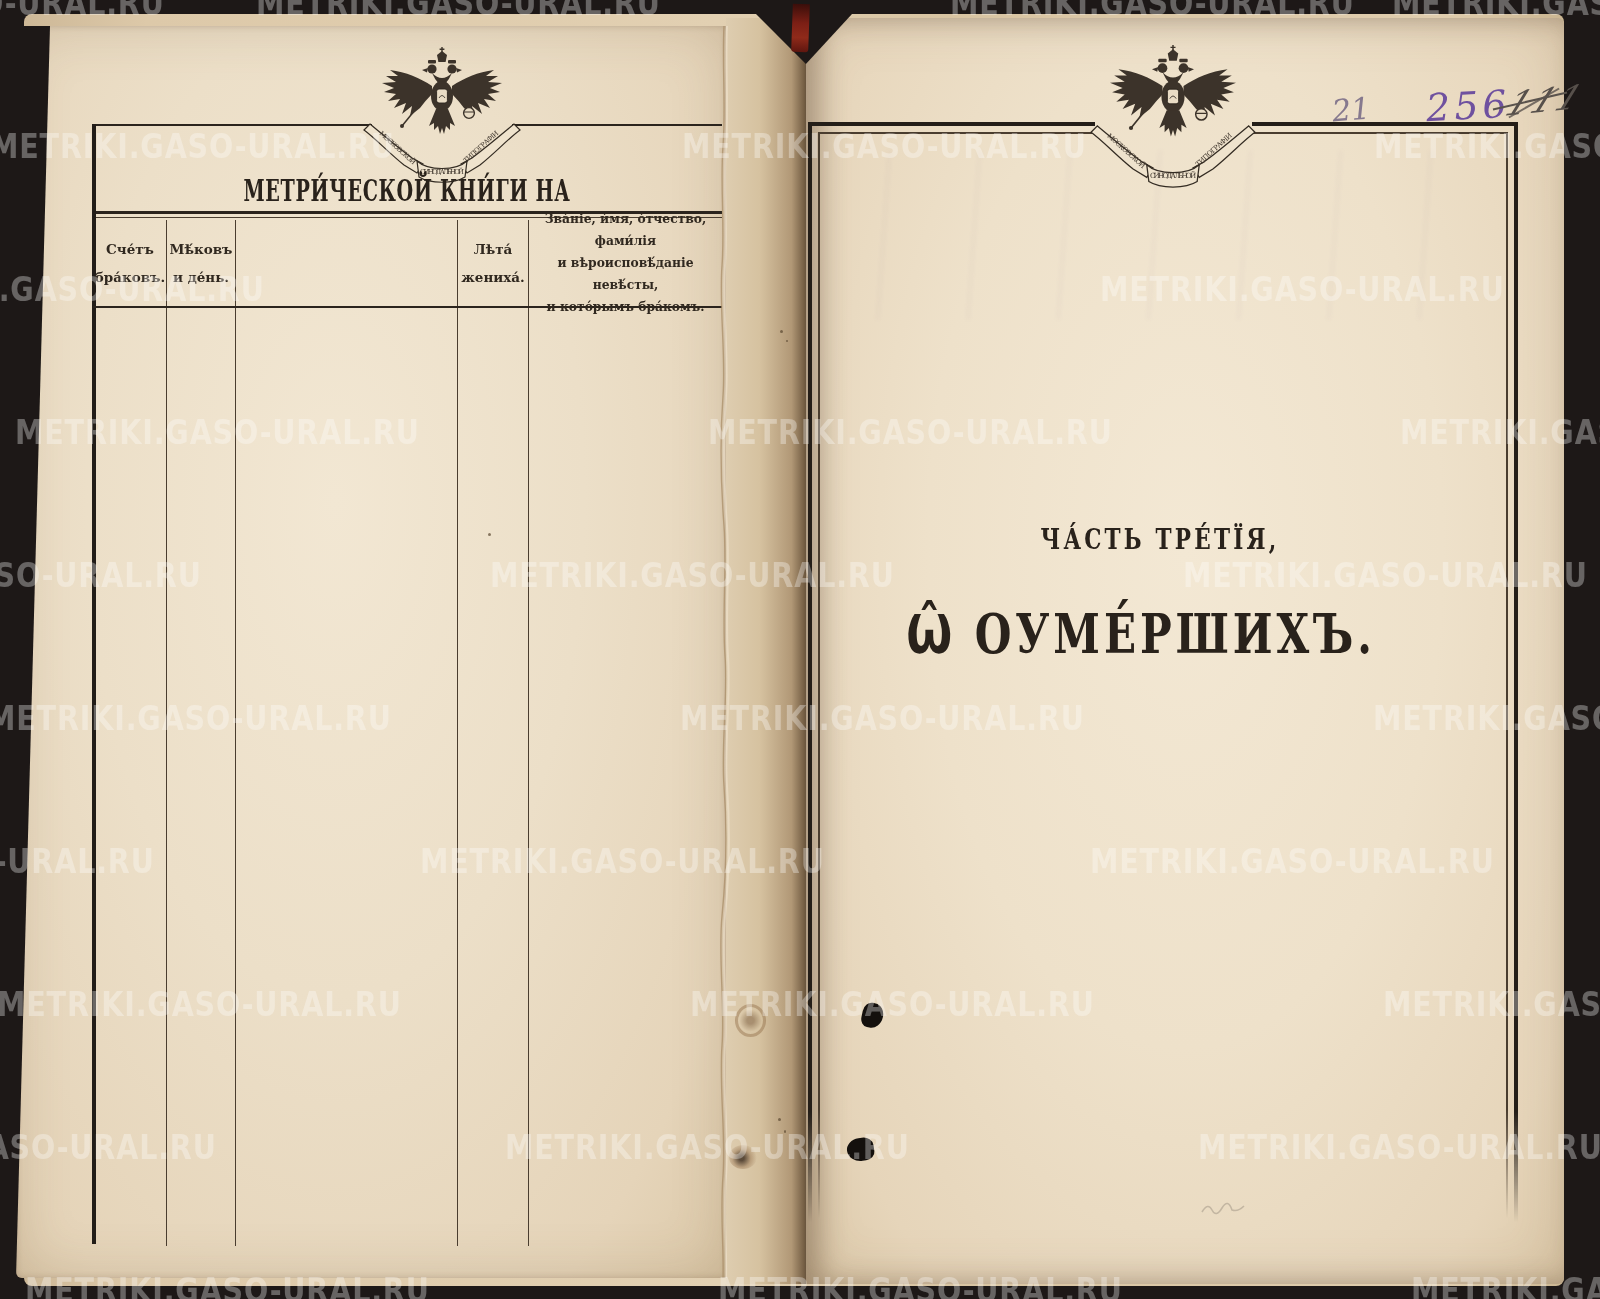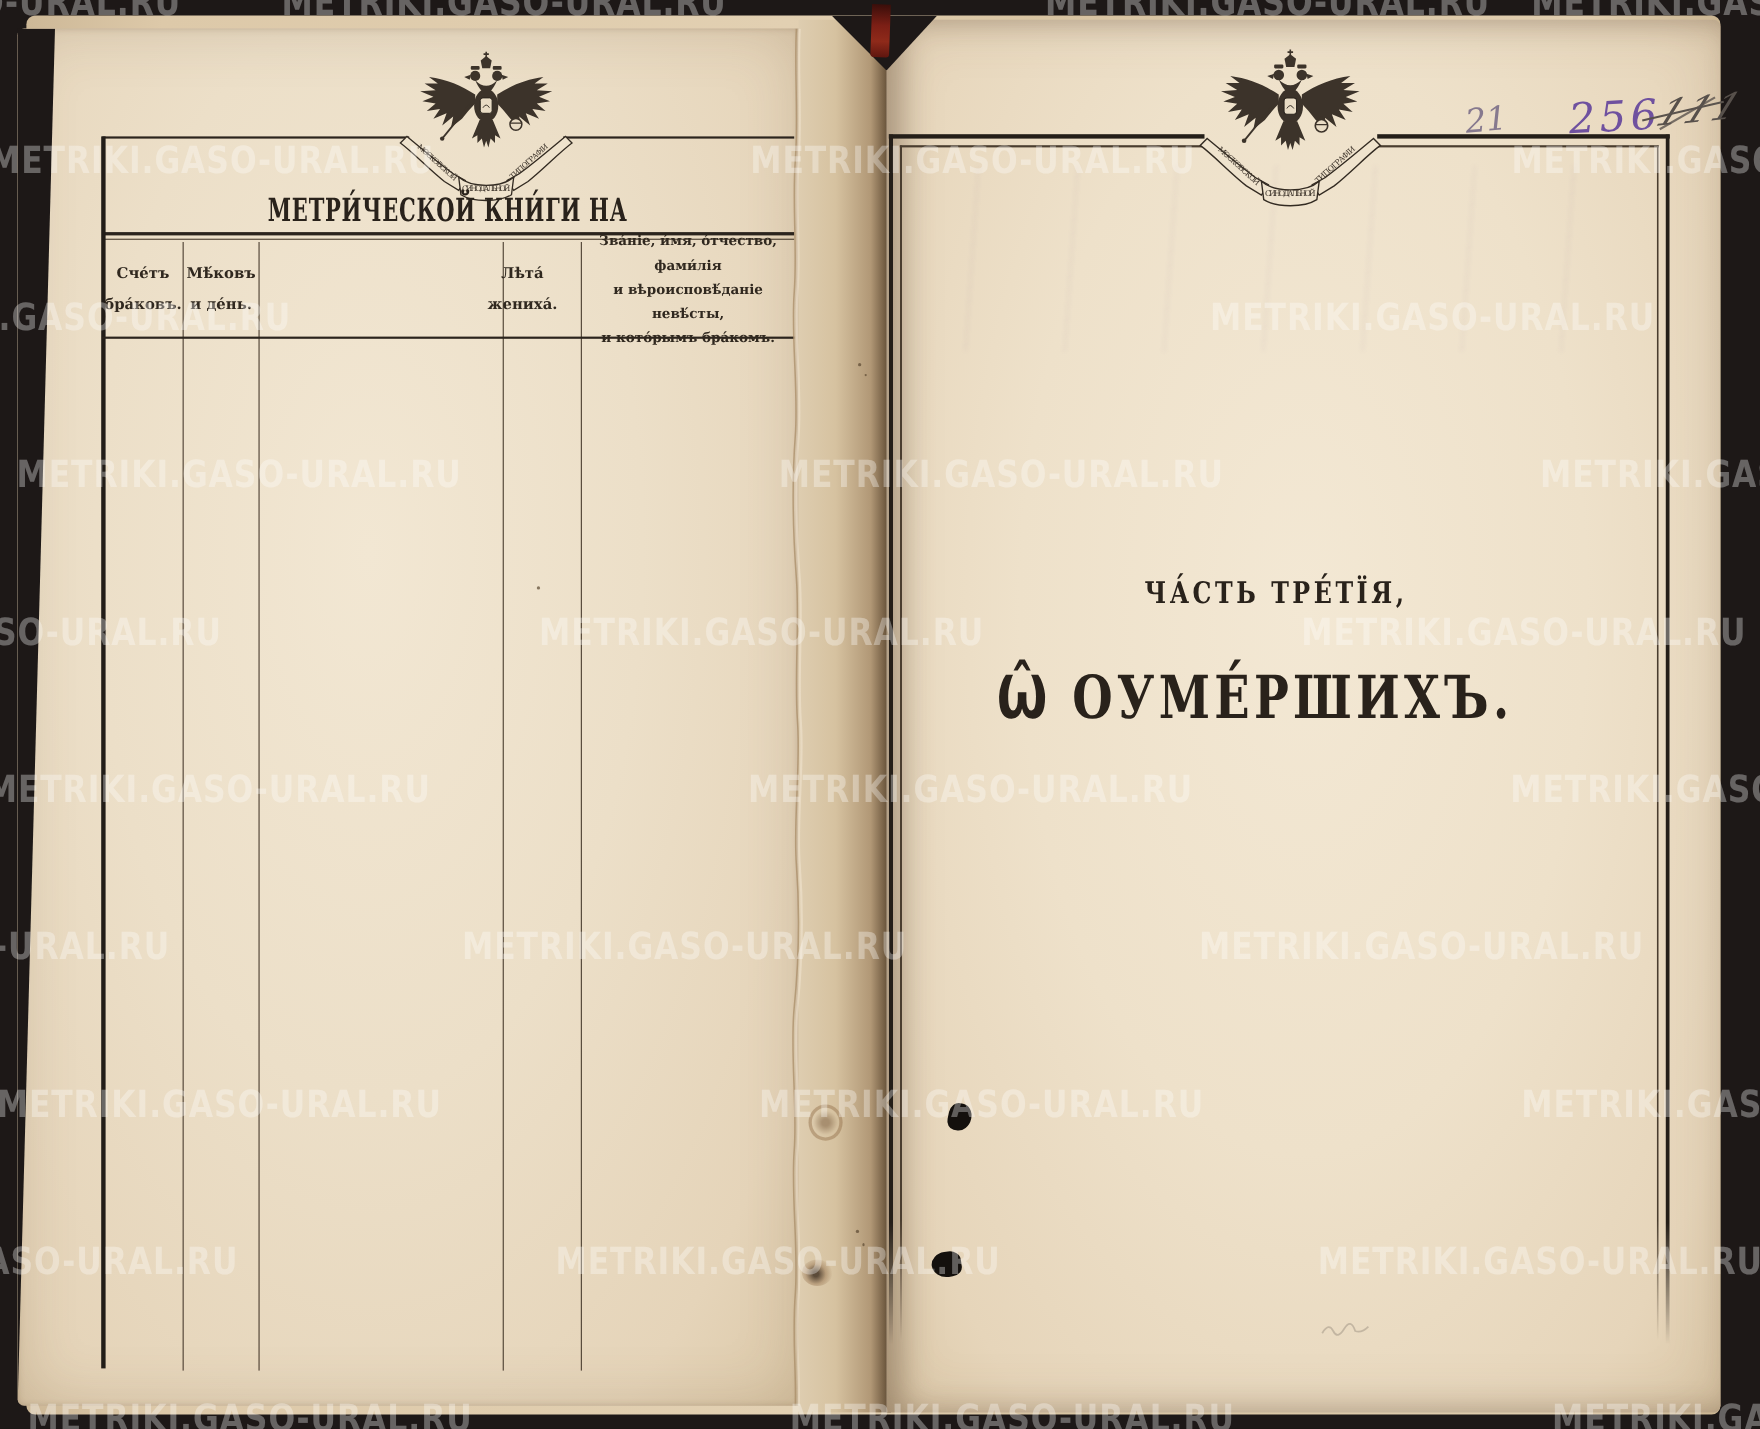--- a/index.html
+++ b/index.html
@@ -134,21 +134,21 @@
   <div class="rule thin" style="left:166px;top:220px;width:1px;height:1026px"></div>
   <div class="rule thin" style="left:235px;top:220px;width:1px;height:1026px"></div>
   <div class="rule thin" style="left:457px;top:220px;width:1px;height:1026px"></div>
   <div class="rule thin" style="left:528px;top:220px;width:1px;height:1026px"></div>
   <div class="rule" style="left:93px;top:306px;width:629px;height:2px"></div>
 
   <div class="hcell small" style="left:94px;width:72px">Сче́тъ
 бра́ковъ.</div>
   <div class="hcell small" style="left:167px;width:68px">Мѣ́ковъ
 и де́нь.</div>
-  <div class="hcell small" style="left:440px;width:70px">Лѣта́
+  <div class="hcell small" style="left:458px;width:70px">Лѣта́
 жениха́.</div>
   <div class="hcell wide" style="left:529px;width:193px">Зва́ніе, и́мя, о́тчество, фами́лія
 и вѣроисповѣ́даніе невѣ́сты,
 и кото́рымъ бра́комъ.</div>
 
   <svg style="position:absolute;left:708px;top:26px" width="28" height="1252" viewBox="0 0 28 1252">
     <path d="M16,0 C14,40 18,80 15,120 S17,200 14,240 S18,330 15,370 S13,460 16,500 S14,590 17,630 S13,720 16,760 S18,850 14,890 S17,980 14,1020 S18,1110 15,1150 S16,1220 15,1252" fill="none" stroke="#a98e68" stroke-width="1.4" opacity=".75"></path>
     <path d="M19,0 C17,40 21,80 18,120 S20,200 17,240 S21,330 18,370 S16,460 19,500 S17,590 20,630 S16,720 19,760 S21,850 17,890 S20,980 17,1020 S21,1110 18,1150 S19,1220 18,1252" fill="none" stroke="#f6ecd9" stroke-width="2" opacity=".45"></path>
   </svg>
 

